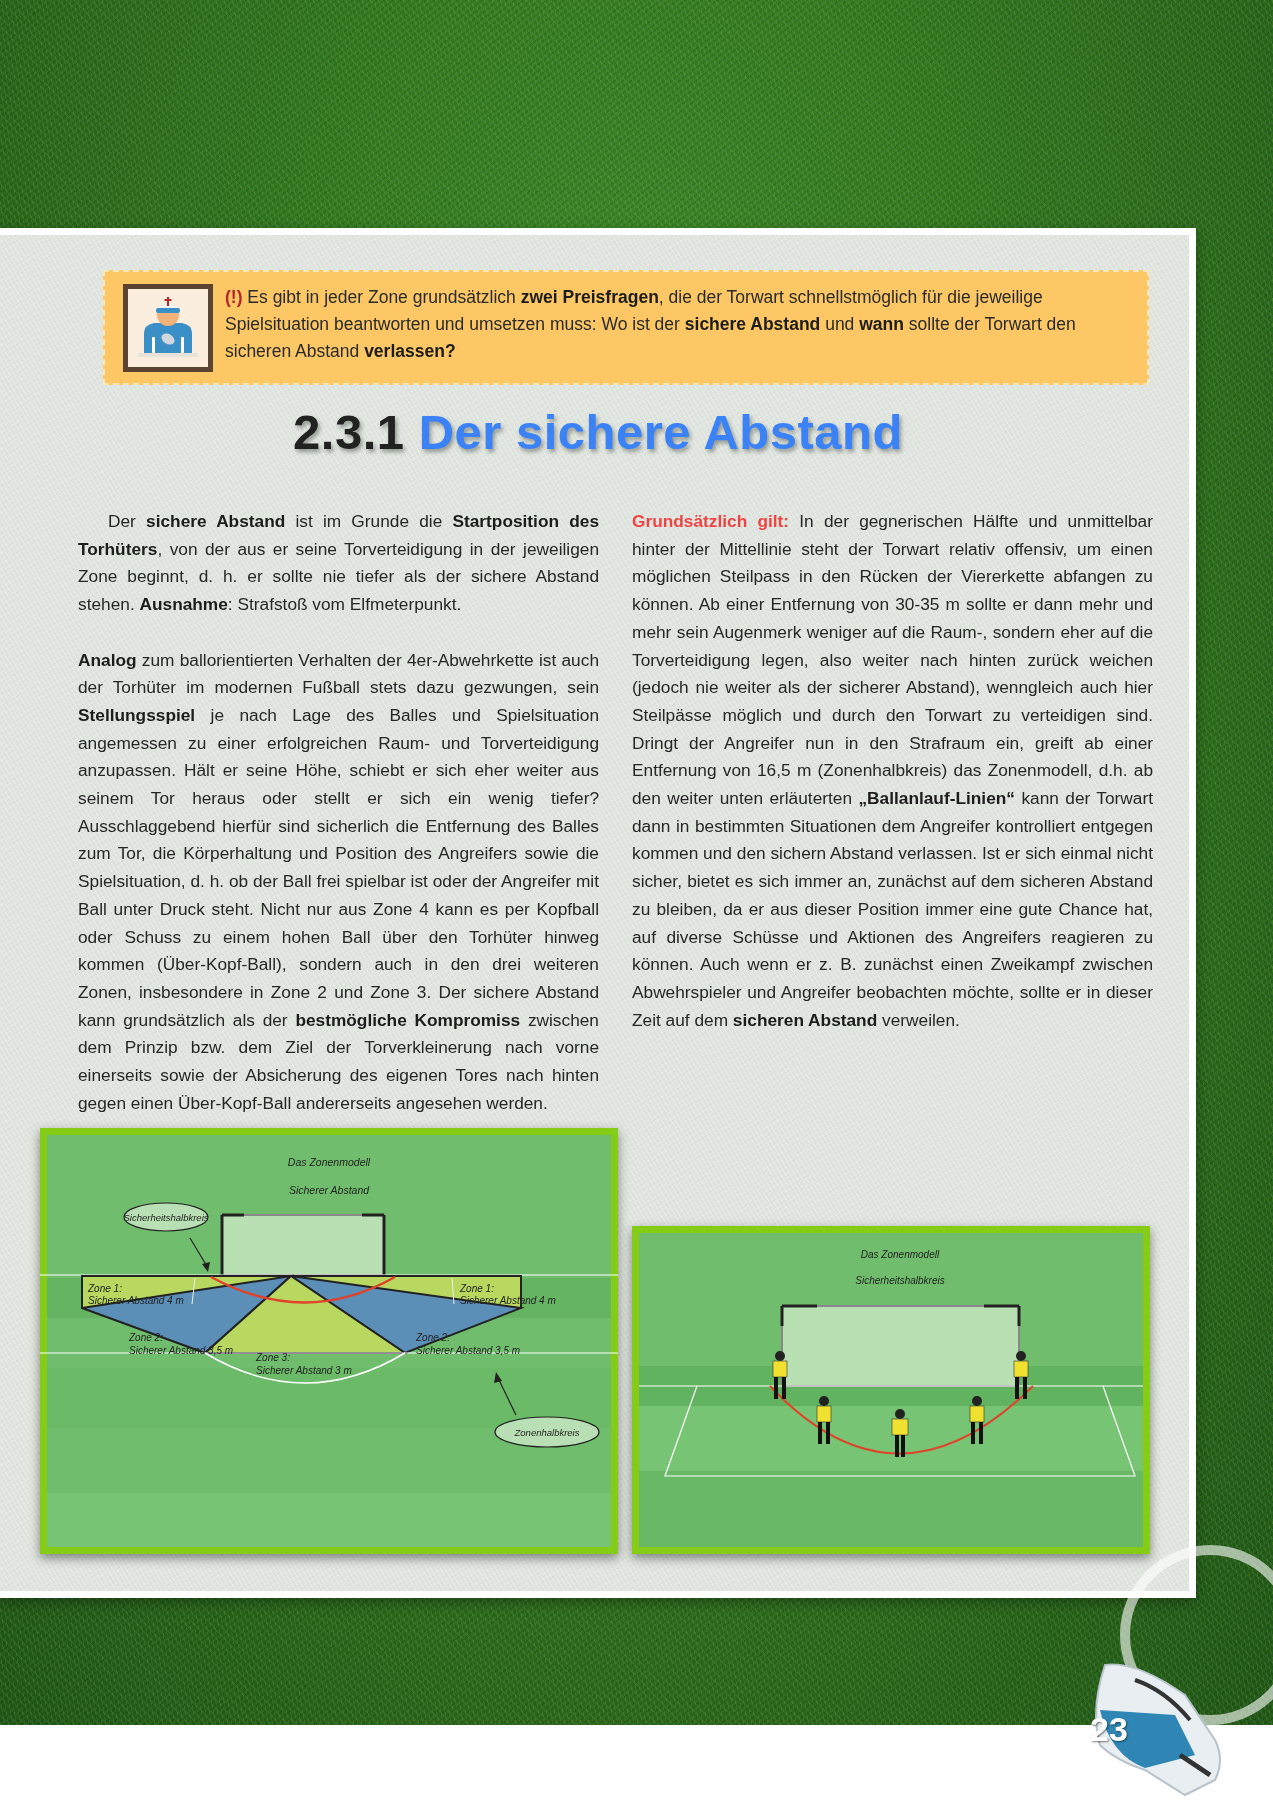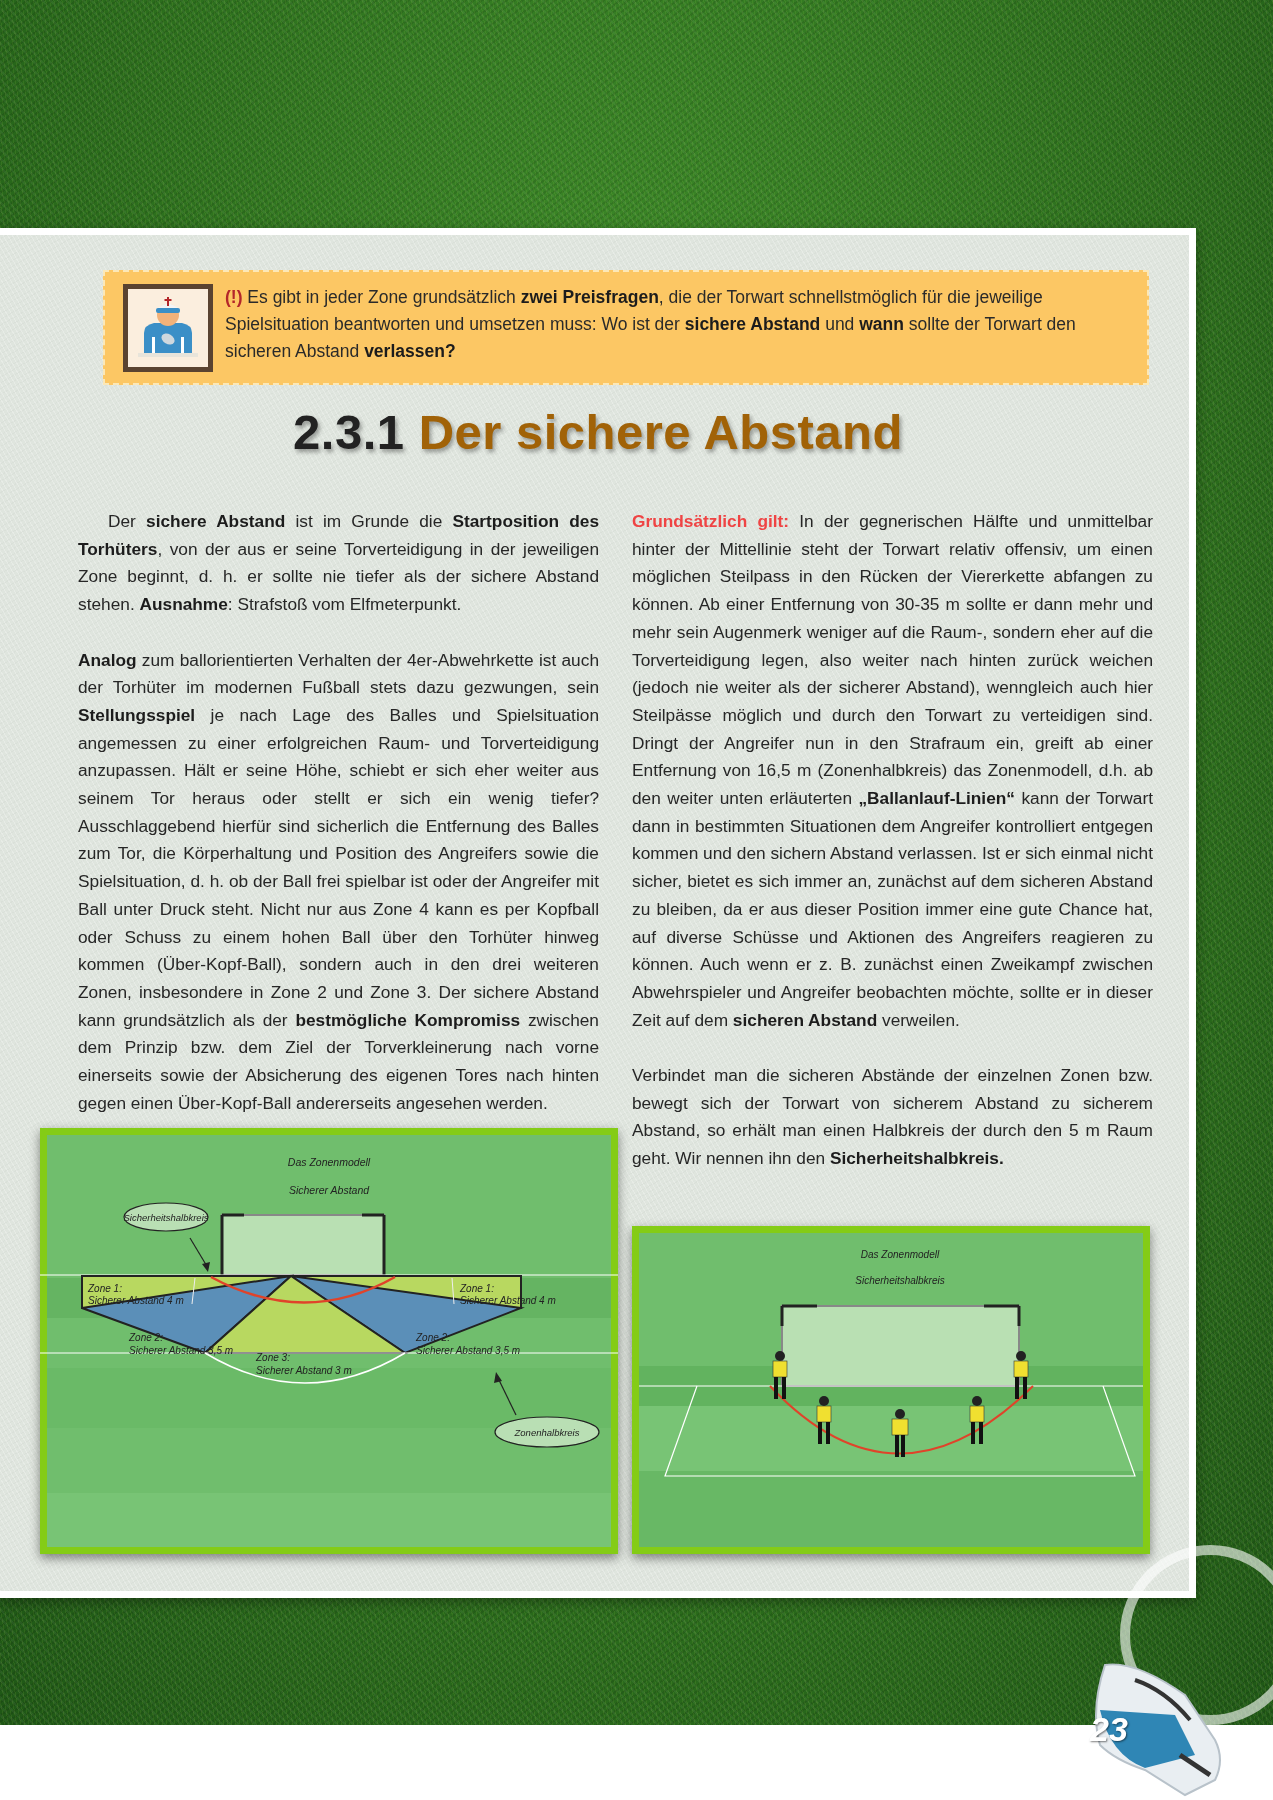--- a/index.html
+++ b/index.html
@@ -26,34 +26,34 @@
   .note .avatar{position:absolute;left:18px;top:12px;width:90px;height:88px;
     background:#fbeede;border:5px solid #5a4330;box-sizing:border-box;}
   .note .text{position:absolute;left:120px;top:12px;right:20px;
     font-size:17.5px;line-height:27px;color:#2a2a2a;}
   .note .excl{color:#b3262a;font-weight:bold;}
   b{font-weight:bold;color:#1c1c1c;}
   .heading{position:absolute;left:0;top:404px;width:1196px;text-align:center;
     font-size:49px;font-weight:bold;letter-spacing:0.5px;
     text-shadow:2px 3px 4px rgba(0,0,0,0.35);}
   .heading .num{color:#222;margin-top:20px;}
-  .heading .title{color:#a16207;}
+  .heading .title{color:#3b82f6;}
   .col{position:absolute;top:492px;font-size:17.3px;line-height:27.7px;color:#262626;
     text-align:justify;margin-top:16px;}
   .col p{margin:0 0 27.7px 0;}
   .col-left{left:78px;width:521px;}
   .col-right{left:632px;width:521px;}
   .indent{text-indent:30px;}
   .red{color:#ef4444;font-weight:bold;}
   .fig{position:absolute;background:#84cc16;box-shadow:0 4px 10px rgba(0,0,0,0.45);font-style:italic;}
   .fig1{left:40px;top:1128px;width:578px;height:426px;}
   .fig2{left:632px;top:1226px;width:518px;height:328px;}
   .fig svg{display:block;}
   .pagenum{position:absolute;left:1090px;top:1710px;font-size:34px;font-weight:bold;color:#fff;
-    text-shadow:1px 1px 2px rgba(0,0,0,0.5);font-style:italic;}
+    text-shadow:1px 1px 2px rgba(0,0,0,0.5);}
   .glove{position:absolute;left:1075px;top:1650px;}
 </style>
 </head>
 <body>
 
 <div class="grass"></div>
 <div class="page-white"></div>
 
 <div class="panel">
   <div class="field-arc" style="left:1120px;top:1310px;width:160px;height:160px;"></div>
@@ -84,21 +84,20 @@
   <span class="title">Der sichere Abstand</span>
 </div>
 
 <div class="col col-left">
   <p class="indent"><span>Der </span><b>sichere Abstand</b><span> ist im Grunde die </span><b>Startposition des Torhüters</b><span>, von der aus er seine Torverteidigung in der jeweiligen Zone beginnt, d. h. er sollte nie tiefer als der sichere Abstand stehen. </span><b>Ausnahme</b><span>: Strafstoß vom Elfmeterpunkt.</span></p>
   <p><b>Analog</b><span> zum ballorientierten Verhalten der 4er-Abwehrkette ist auch der Torhüter im modernen Fußball stets dazu gezwungen, sein </span><b>Stellungsspiel</b><span> je nach Lage des Balles und Spielsituation angemessen zu einer erfolgreichen Raum- und Torverteidigung anzupassen. Hält er seine Höhe, schiebt er sich eher weiter aus seinem Tor heraus oder stellt er sich ein wenig tiefer? Ausschlaggebend hierfür sind sicherlich die Entfernung des Balles zum Tor, die Körperhaltung und Position des Angreifers sowie die Spielsituation, d. h. ob der Ball frei spielbar ist oder der Angreifer mit Ball unter Druck steht. Nicht nur aus Zone 4 kann es per Kopfball oder Schuss zu einem hohen Ball über den Torhüter hinweg kommen (Über-Kopf-Ball), sondern auch in den drei weiteren Zonen, insbesondere in Zone 2 und Zone 3. Der sichere Abstand kann grundsätzlich als der </span><b>bestmögliche Kompromiss</b><span> zwischen dem Prinzip bzw. dem Ziel der Torverkleinerung nach vorne einerseits sowie der Absicherung des eigenen Tores nach hinten gegen einen Über-Kopf-Ball andererseits angesehen werden.</span></p>
 </div>
 
 <div class="col col-right">
   <p><span class="red">Grundsätzlich gilt:</span><span> In der gegnerischen Hälfte und unmittelbar hinter der Mittellinie steht der Torwart relativ offensiv, um einen möglichen Steilpass in den Rücken der Viererkette abfangen zu können. Ab einer Entfernung von 30-35 m sollte er dann mehr und mehr sein Augenmerk weniger auf die Raum-, sondern eher auf die Torverteidigung legen, also weiter nach hinten zurück weichen (jedoch nie weiter als der sicherer Abstand), wenngleich auch hier Steilpässe möglich und durch den Torwart zu verteidigen sind. Dringt der Angreifer nun in den Strafraum ein, greift ab einer Entfernung von 16,5 m (Zonenhalbkreis) das Zonenmodell, d.h. ab den weiter unten erläuterten </span><b>„Ballanlauf-Linien“</b><span> kann der Torwart dann in bestimmten Situationen dem Angreifer kontrolliert entgegen kommen und den sichern Abstand verlassen. Ist er sich einmal nicht sicher, bietet es sich immer an, zunächst auf dem sicheren Abstand zu bleiben, da er aus dieser Position immer eine gute Chance hat, auf diverse Schüsse und Aktionen des Angreifers reagieren zu können. Auch wenn er z. B. zunächst einen Zweikampf zwischen Abwehrspieler und Angreifer beobachten möchte, sollte er in dieser Zeit auf dem </span><b>sicheren Abstand</b><span> verweilen.</span></p>
-  <p><span>Verbindet man die sicheren Abstände der einzelnen Zonen bzw. bewegt sich der Torwart von sicherem Abstand zu sicherem Abstand, so erhält man einen Halbkreis der durch den 5 m Raum geht. Wir nennen ihn den </span><b>Sicherheitshalbkreis.</b></p>
 </div>
 
 <div class="fig fig1">
   <svg width="578" height="426" viewBox="0 0 578 426" font-family="Liberation Sans, sans-serif">
     <rect x="7" y="7" width="564" height="412" fill="#70be6d"></rect>
     <rect x="7" y="150" width="564" height="40" fill="#65b462"></rect>
     <rect x="7" y="240" width="564" height="60" fill="#6aba67"></rect>
     <rect x="7" y="365" width="564" height="54" fill="#78c475"></rect>
     <text x="289" y="38" text-anchor="middle" font-size="10.5" fill="#222">Das Zonenmodell</text>
     <text x="289" y="66" text-anchor="middle" font-size="10.5" fill="#222">Sicherer Abstand</text>

